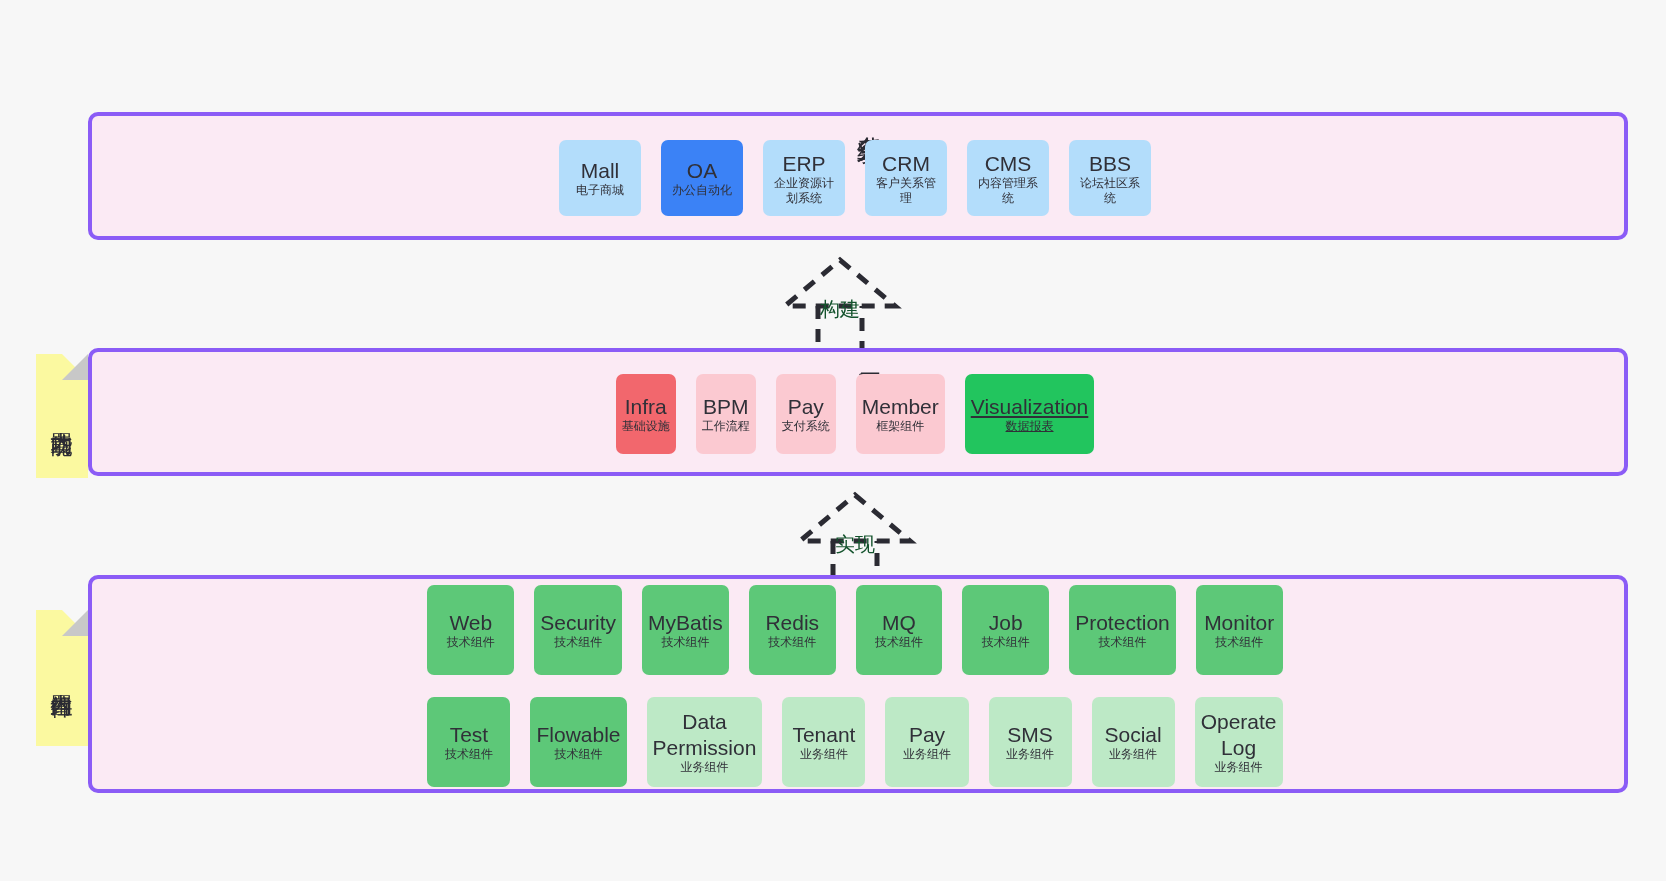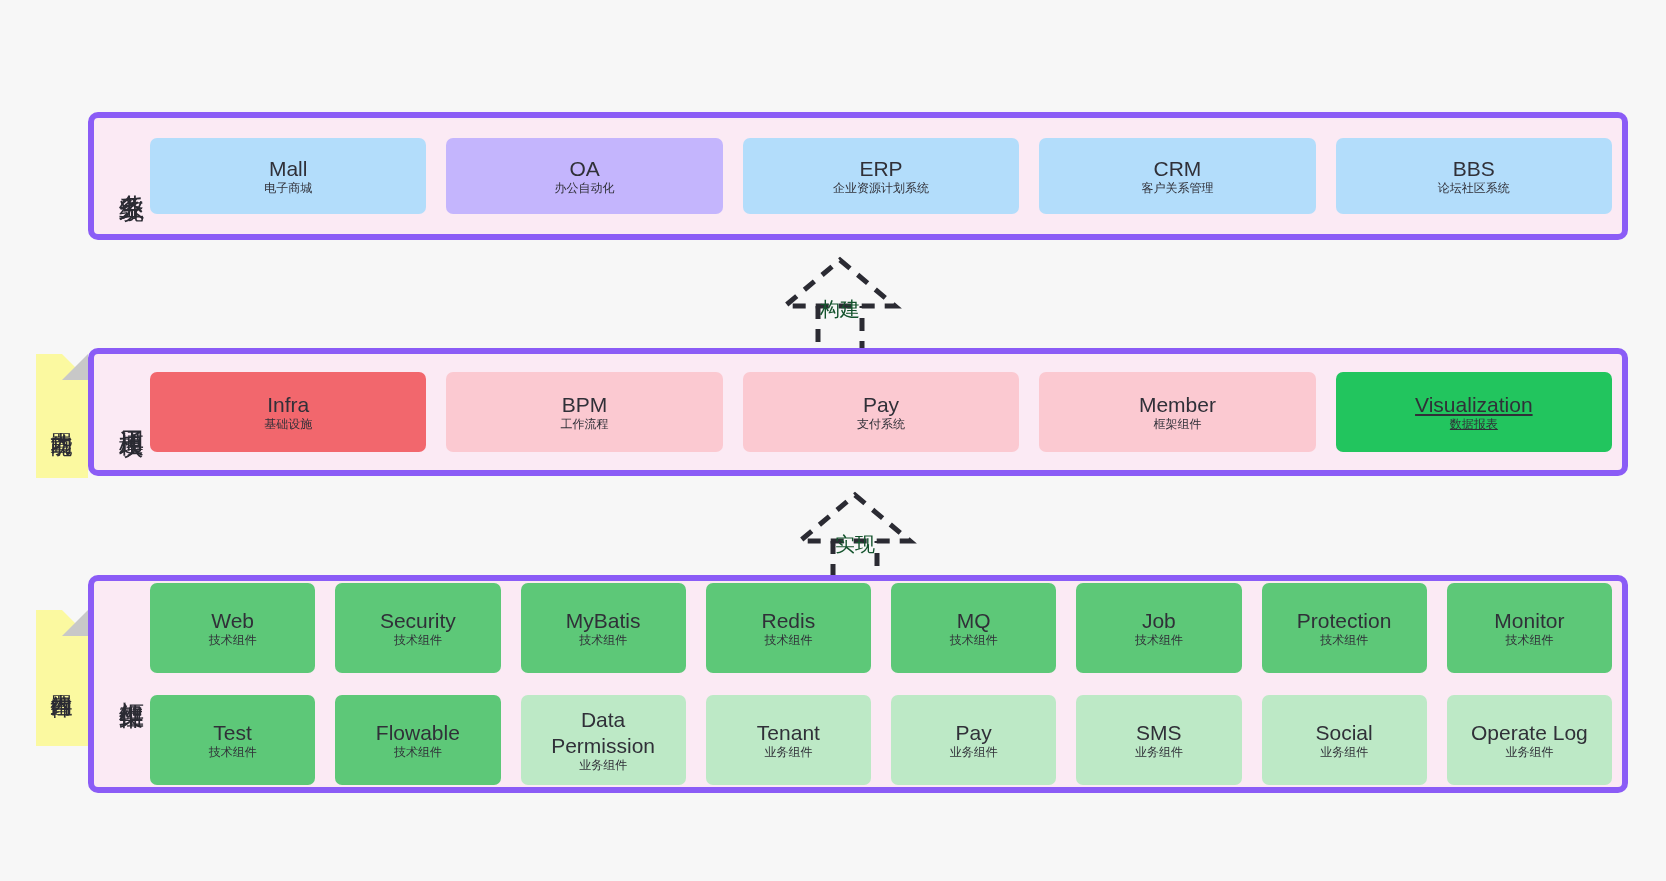--- a/index.html
+++ b/index.html
@@ -13,24 +13,24 @@
     position: relative;
     font-family: "Liberation Sans", "DejaVu Sans", sans-serif;
     overflow: hidden;
   }
 
   
   .layer {
     position: absolute;
     box-sizing: border-box;
     background: #fbeaf4;
-    border: 6px solid #8b5cf6;
+    border: 4px solid #8b5cf6;
     border-radius: 10px;
     display: flex;
-    flex-direction: row;
+    flex-direction: column;
     align-items: center;
   }
   .layer-title {
     flex: 0 0 auto;
     width: 44px;
     margin-left: 8px;
     color: #2b2b33;
     font-size: 25px;
     line-height: 1.12;
     letter-spacing: 1px;
@@ -151,31 +151,35 @@
 <body>
 
 <div class="layer" id="layer-business">
   <div class="layer-title">业务系统</div>
   <div class="cards">
     <div class="card-row">
       <div class="card" style="background: rgb(179, 221, 251);">
         <span class="en">Mall</span>
         <span class="cn">电子商城</span>
       </div>
-      <div class="card" style="background: #c4b5fd;">
+      <div class="card" style="background: #3b82f6;">
         <span class="en">OA</span>
         <span class="cn">办公自动化</span>
       </div>
       <div class="card" style="background: rgb(179, 221, 251);">
         <span class="en">ERP</span>
         <span class="cn">企业资源计划系统</span>
       </div>
       <div class="card" style="background: rgb(179, 221, 251);">
         <span class="en">CRM</span>
         <span class="cn">客户关系管理</span>
+      </div>
+      <div class="card" style="background: rgb(179, 221, 251);">
+        <span class="en">CMS</span>
+        <span class="cn">内容管理系统</span>
       </div>
       <div class="card" style="background: rgb(179, 221, 251);">
         <span class="en">BBS</span>
         <span class="cn">论坛社区系统</span>
       </div>
     </div>
   </div>
 </div>
 
 <div class="connector" id="connector-build">

